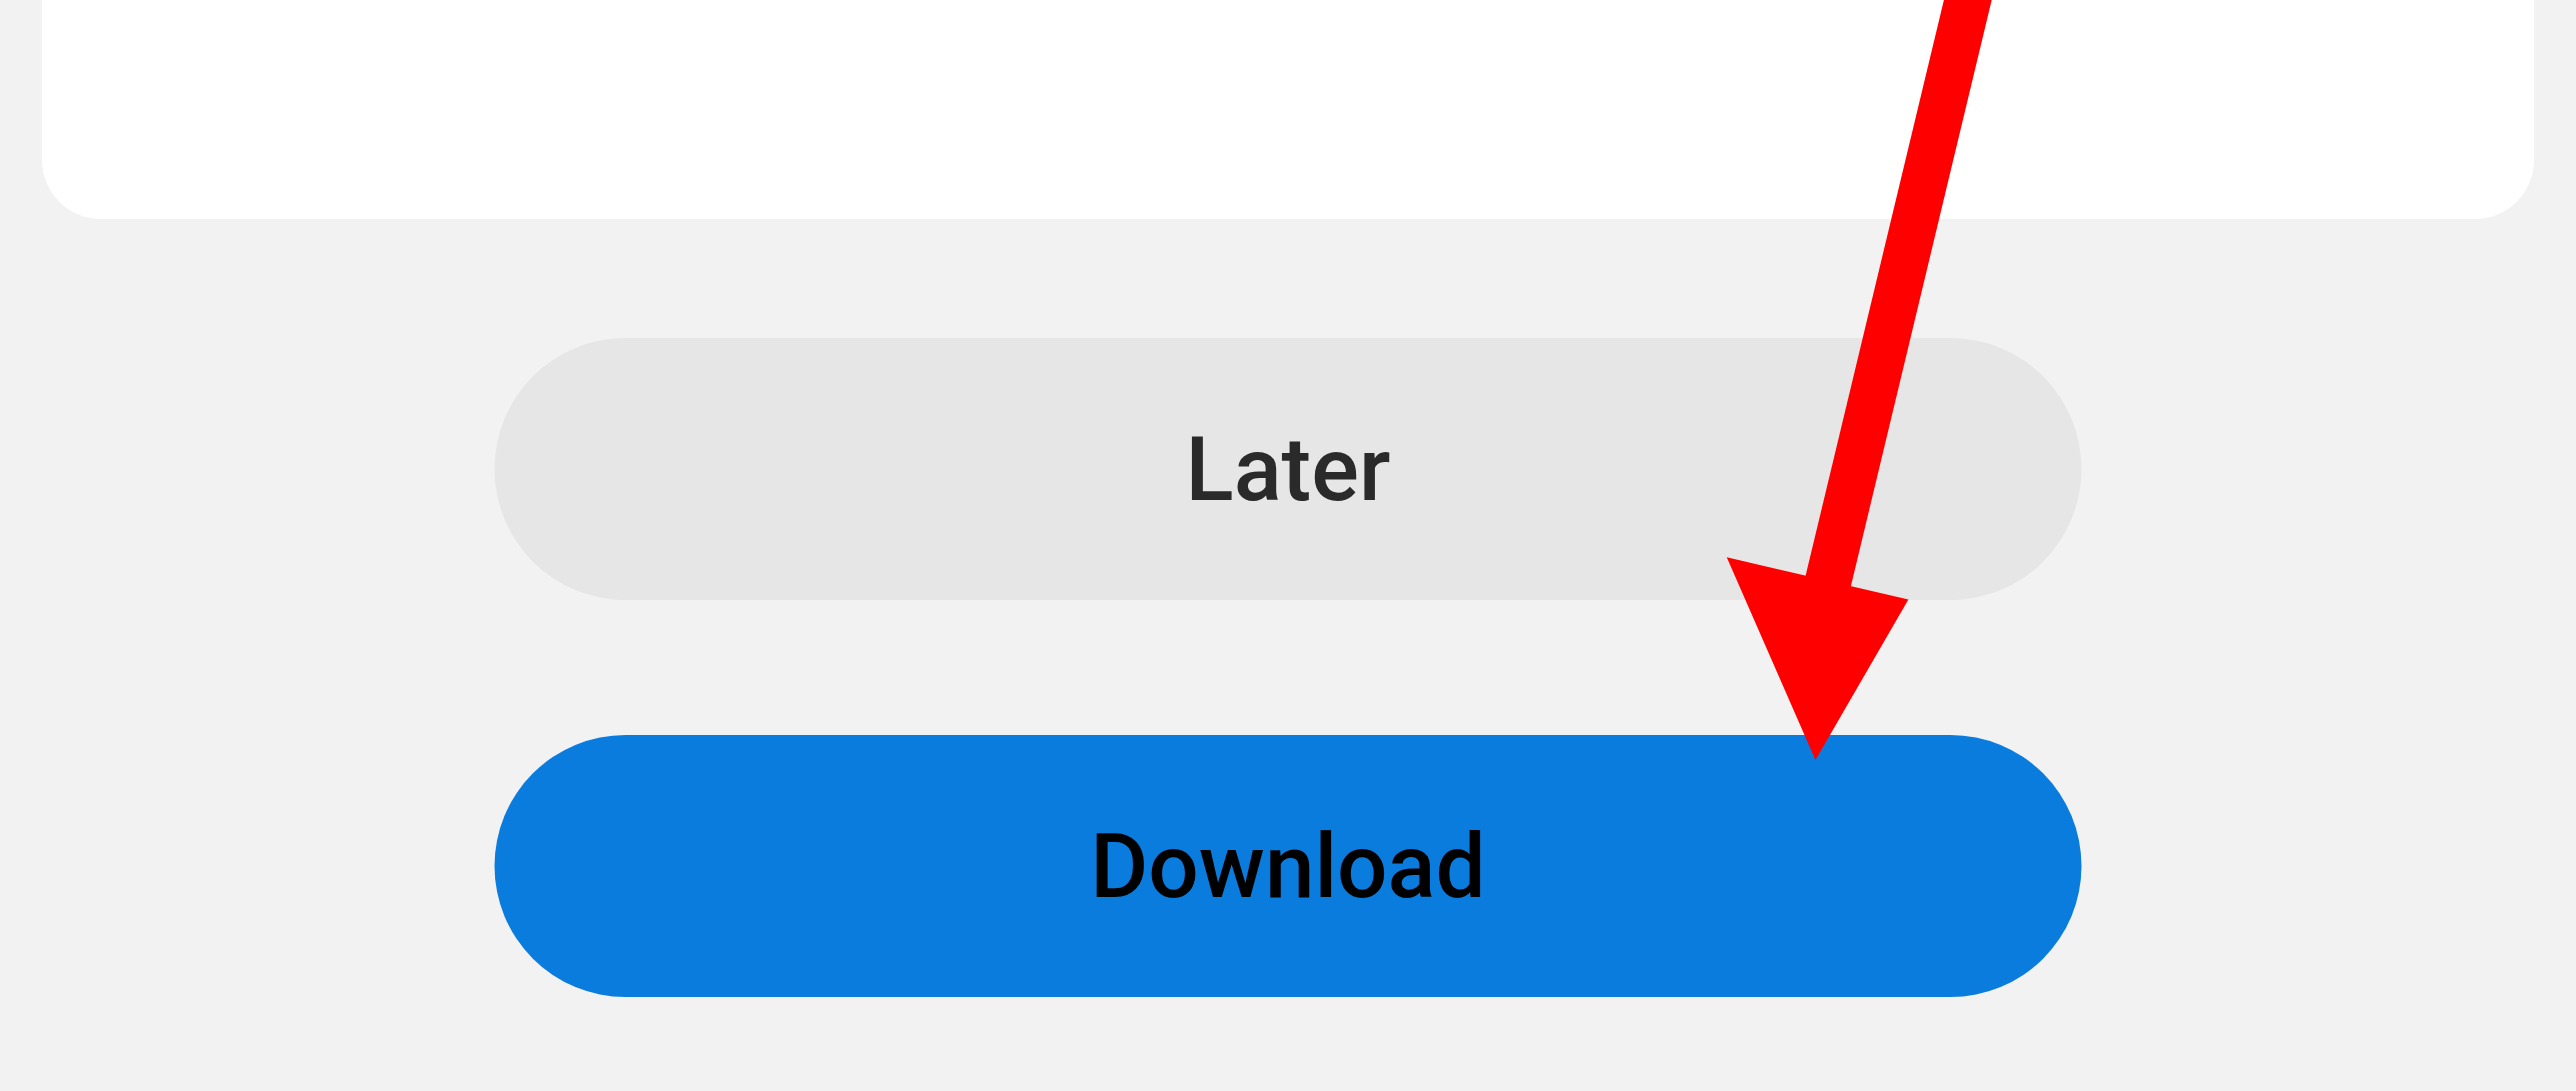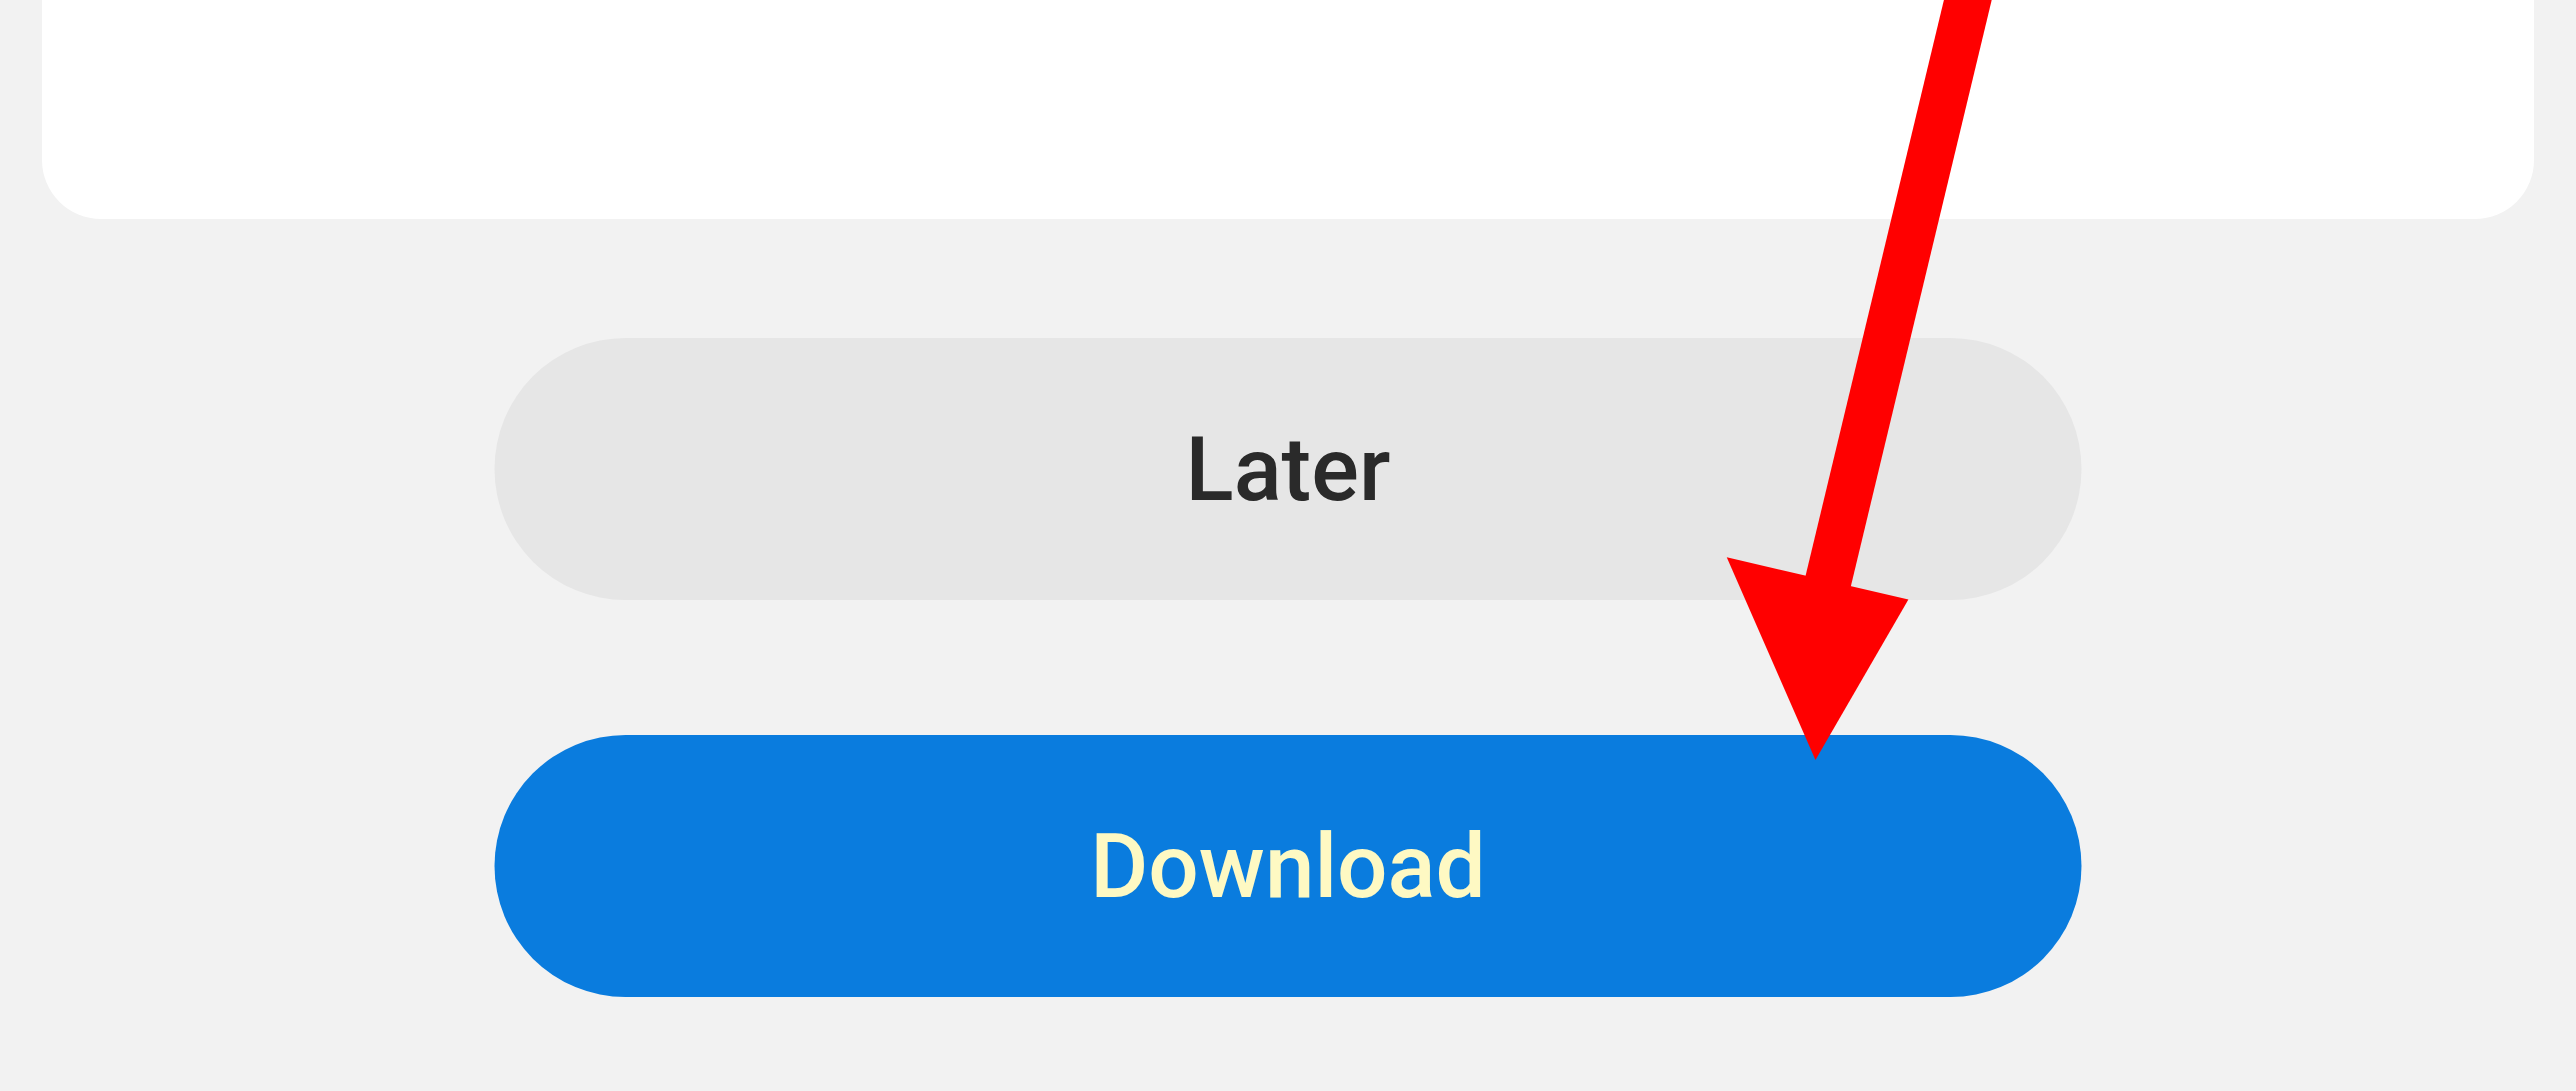--- a/index.html
+++ b/index.html
@@ -46,21 +46,21 @@
       align-items: center;
       justify-content: center;
       font-family: inherit;
     }
     .btn-later {
       background: #e6e6e6;
       color: #2a2a2a;
     }
     .btn-download {
       background: #0a7cde;
-      color: #fef9c3;
+      color: #000000;
     }
     .annotation-arrow {
       position: absolute;
       top: -34px;
       left: 1714px;
       pointer-events: none;
     }
   </style>
 </head>
 <body>

